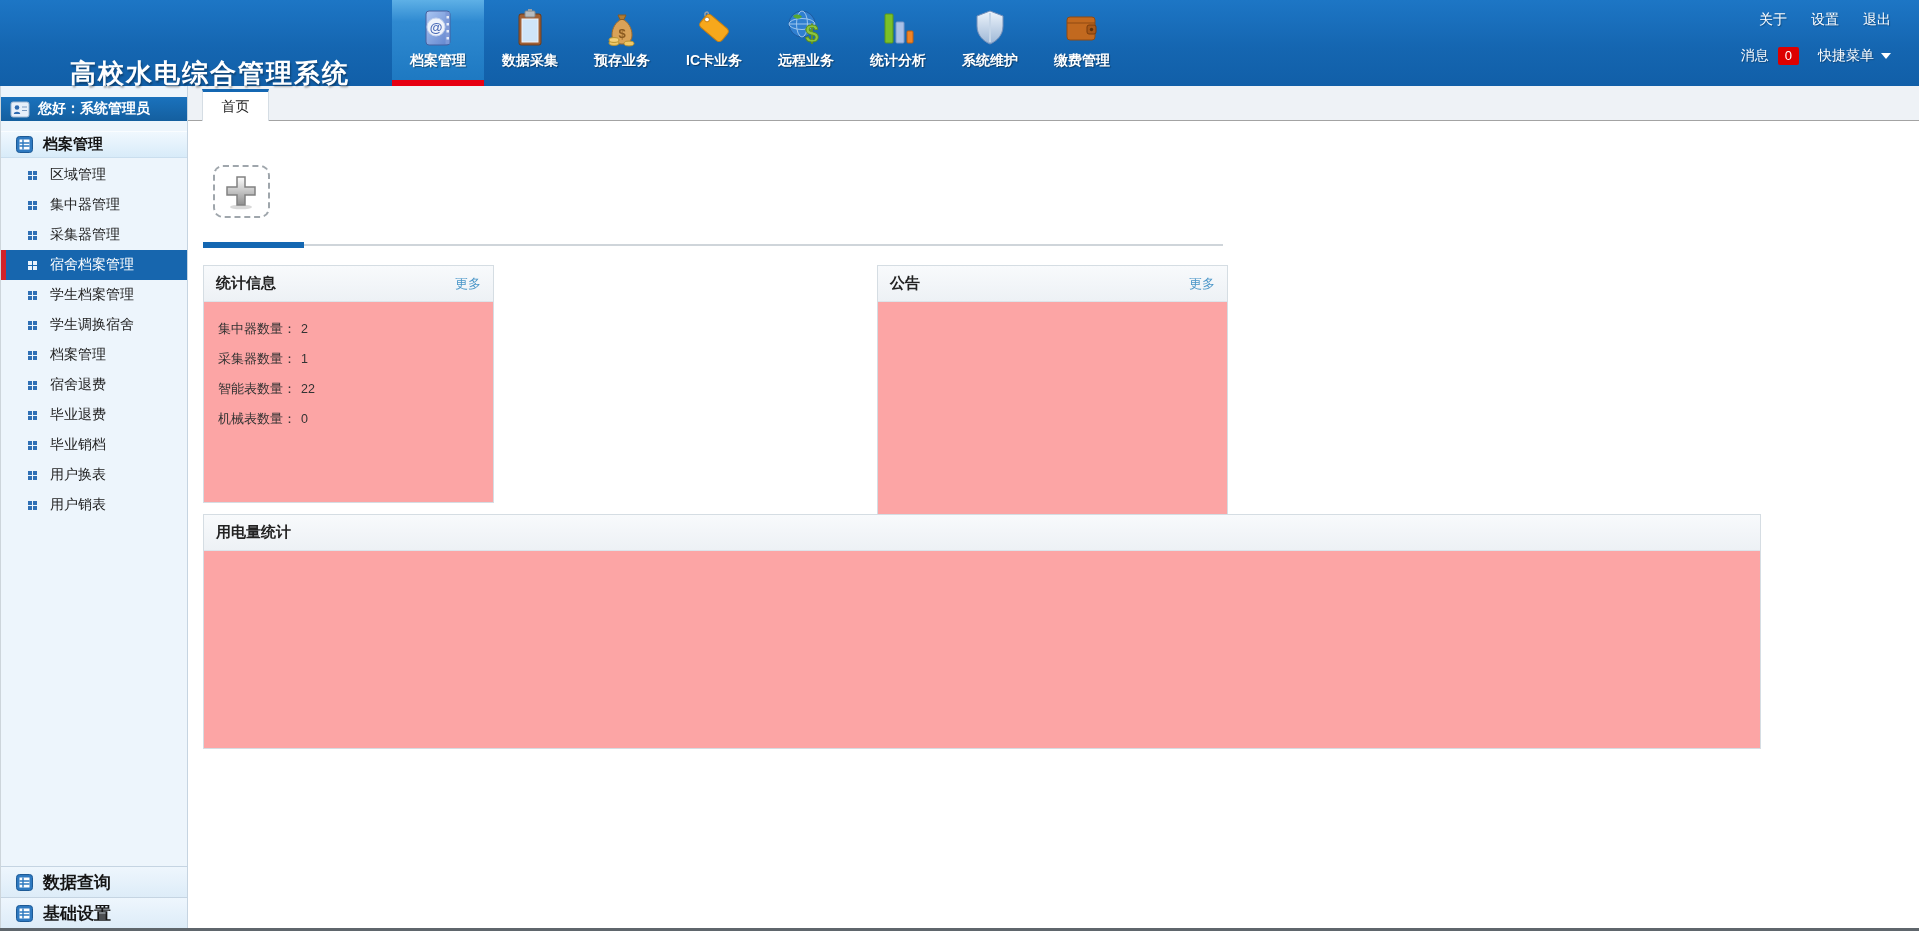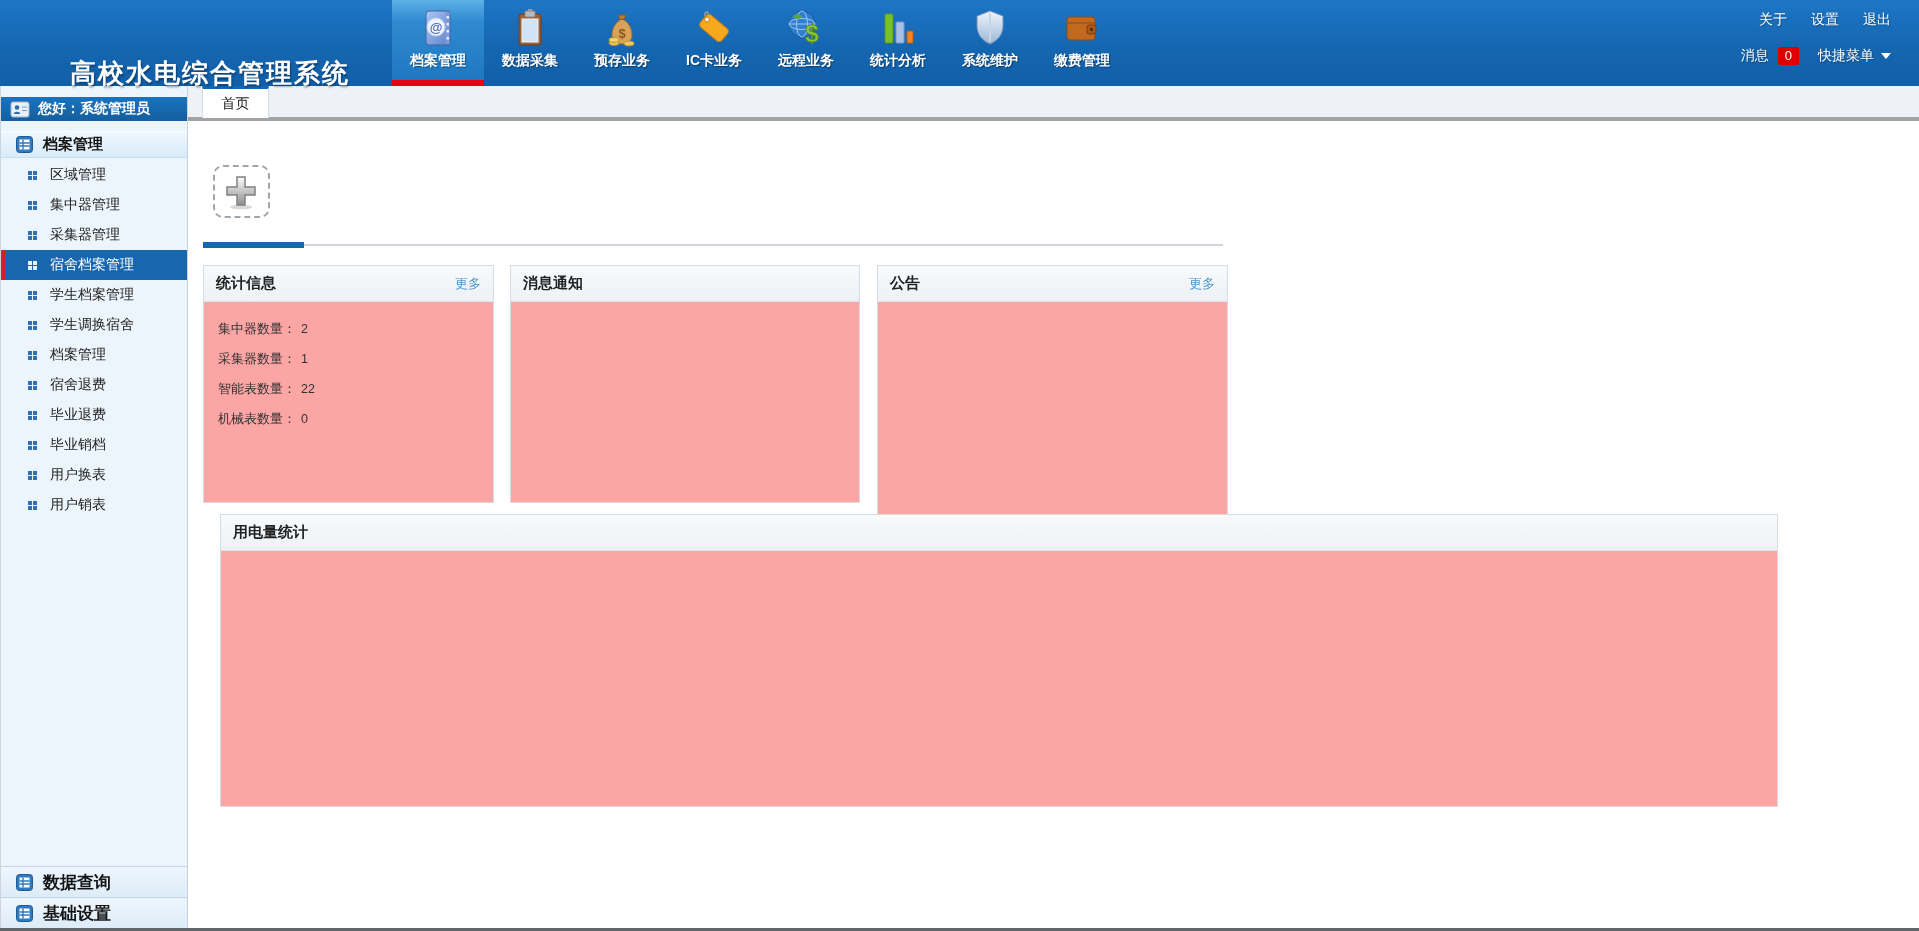--- a/index.html
+++ b/index.html
@@ -38,21 +38,21 @@
   .sb-item.selected::before { content:""; position:absolute; left:0; top:0; bottom:0; width:5px; background:var(--sel-red); }
   .bullet { width:9px; height:9px; display:grid; grid-template-columns:4px 4px; grid-template-rows:4px 4px; gap:1px; flex:none; }
   .bullet i { background:#2e6fb5; }
   .sb-item.selected .bullet i { background:#e8f1fa; }
   .sb-bottom { position:absolute; left:0; right:0; bottom:3px; }
   .sb-bsec { height:31px; display:flex; align-items:center; gap:10px; padding-left:15px; font-size:17px; font-weight:bold; color:#151515;
     background:linear-gradient(180deg,#eef6fd,#ddecf8); border-top:1px solid #c5d4e2; cursor:pointer; }
 
   
   .main { position:absolute; top:86px; left:188px; right:0; bottom:3px; background:#fff; }
-  .tabbar { position:absolute; top:0; left:0; right:0; height:35px; background:#eef2f6; border-bottom:4px solid #a3a3a3; }
+  .tabbar { position:absolute; top:0; left:0; right:0; height:35px; background:#eef2f6; border-bottom:1px solid #a3a3a3; }
   .tab { position:absolute; left:14px; bottom:-1px; width:67px; height:32px; background:#fff; z-index:2;
     border:1px solid #d5dde4; border-bottom:none; border-top:3px solid var(--accent);
     display:flex; align-items:center; justify-content:center; font-size:14px; color:#222; cursor:pointer; }
   .content { position:absolute; top:41px; left:0; right:0; bottom:0; background:#fff; }
   .right-edge { position:absolute; top:41px; bottom:0; right:13px; width:1px; background:#dadfe4; }
   .bottom-edge { position:absolute; left:0; right:0; bottom:0; height:3px; background:#5f666c; z-index:9; }
 
   .add-card { position:absolute; left:25px; top:38px; width:57px; height:53px; background:#fff;
     border:2px dashed #9fa6ac; border-radius:10px; display:flex; align-items:center; justify-content:center; cursor:pointer; }
   .carousel-divider { position:absolute; left:15px; top:115px; width:1020px; height:6px; }
@@ -60,21 +60,21 @@
   .carousel-divider .seg { position:absolute; top:0; left:0; width:101px; height:6px; background:var(--accent); cursor:pointer; }
 
   .panel { position:absolute; border:1px solid #d5dde3; background:#fca5a5; }
   .p-hd { height:36px; background:linear-gradient(180deg,#f8fafc,#edf1f5); border-bottom:1px solid #dde4ea;
     display:flex; align-items:center; padding:0 12px; }
   .p-title { font-size:15px; font-weight:bold; color:#222; flex:1; }
   .p-more { font-size:13px; color:var(--link); cursor:pointer; }
   .stats-panel { left:15px; top:138px; width:291px; height:238px; }
   .msg-panel { left:322px; top:138px; width:350px; height:238px; }
   .notice-panel { left:689px; top:138px; width:351px; height:269px; }
-  .usage-panel { left:32px; top:387px; width:1558px; height:293px; }
+  .usage-panel { left:15px; top:387px; width:1558px; height:235px; }
   .stats-body { padding:12px 14px 0; }
   .stat-row { height:30px; display:flex; align-items:center; font-size:13px; color:#333; }
   .stat-row .v { margin-left:5px; font-size:12.5px; color:#333; }
 </style>
 </head>
 <body>
 
 <div class="app">
 
   <div class="header">
@@ -411,26 +411,20 @@
             <span>智能表数量：</span>
             <span class="v">22</span>
           </div>
           <div class="stat-row">
             <span>机械表数量：</span>
             <span class="v">0</span>
           </div>
         </div>
       </div>
 
-      <div class="panel msg-panel">
-        <div class="p-hd">
-          <span class="p-title">消息通知</span>
-        </div>
-        <div></div>
-      </div>
 
       <div class="panel notice-panel">
         <div class="p-hd">
           <span class="p-title">公告</span>
           <span class="p-more">更多</span>
         </div>
         <div></div>
       </div>
 
       <div class="panel usage-panel">

